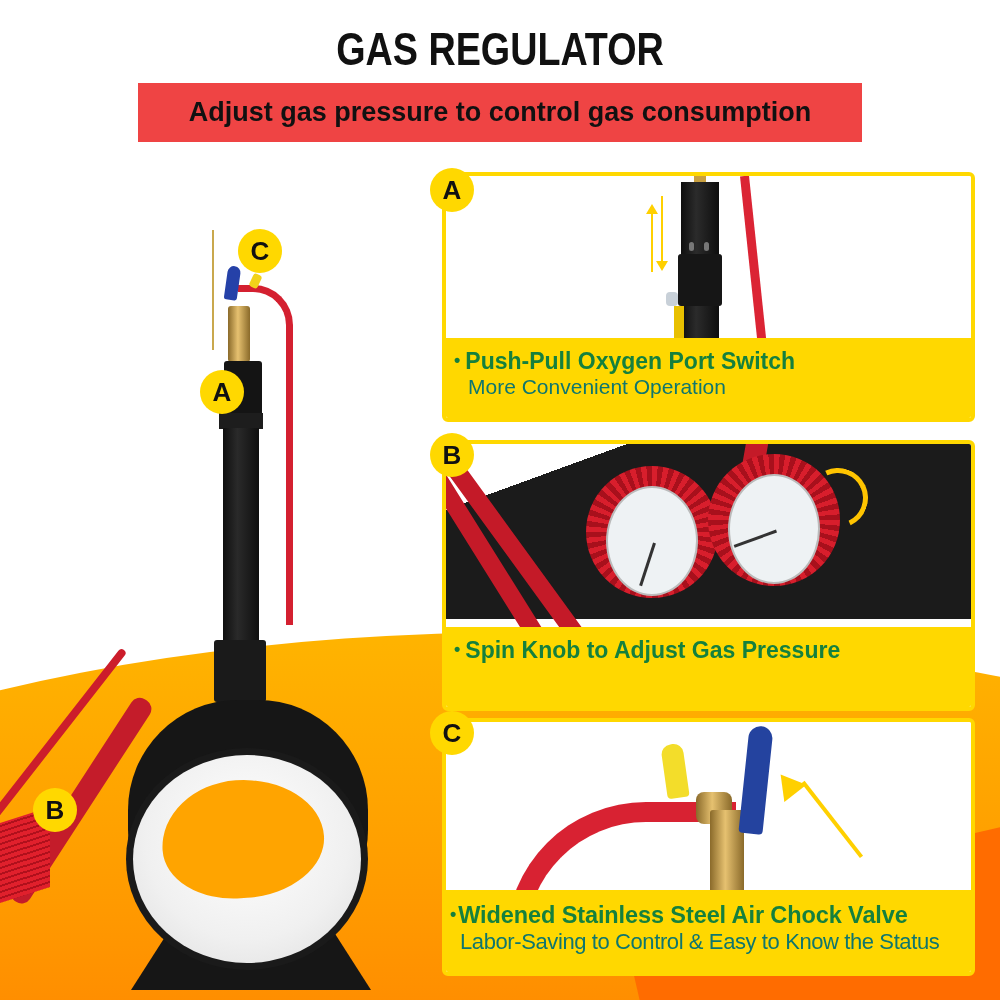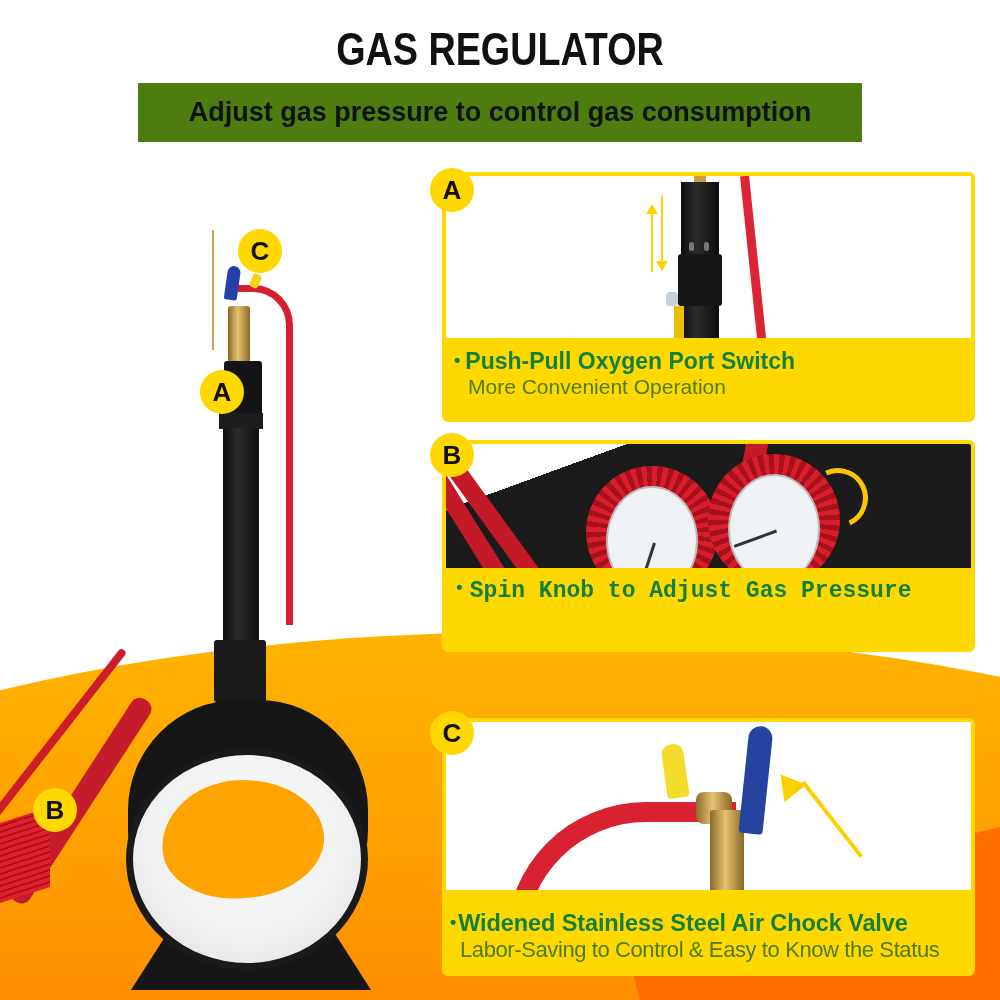--- a/index.html
+++ b/index.html
@@ -22,21 +22,21 @@
     }
 
     .title {
       position: absolute; top: 22px; left: 0; width: 1000px; text-align: center;
       font-family: "Liberation Sans", sans-serif; font-weight: 700;
       font-size: 46px; letter-spacing: 0px; color: #111;
       transform: scaleX(0.82); transform-origin: center;
     }
     .subtitle {
       position: absolute; left: 138px; top: 83px; width: 724px; height: 59px;
-      background: #4d7c0f;
+      background: #ef4444;
       display: flex; align-items: center; justify-content: center;
       font-weight: 700; font-size: 27px; color: #111;
     }
 
     
     .product { position: absolute; left: 0; top: 0; width: 440px; height: 1000px; }
     .tube-upper { position: absolute; left: 224px; top: 361px; width: 38px; height: 60px; background: #141414; border-radius: 3px 3px 0 0; }
     .tube-collar { position: absolute; left: 219px; top: 413px; width: 44px; height: 16px; background: #1d1d1d; }
     .tube-lower { position: absolute; left: 223px; top: 428px; width: 36px; height: 215px; background: linear-gradient(90deg,#0f0f0f,#2a2a2a 40%,#0f0f0f); }
     .tube-base { position: absolute; left: 214px; top: 640px; width: 52px; height: 62px; background: #1a1a1a; border-radius: 3px; }
@@ -70,34 +70,34 @@
       position: absolute; left: 442px; width: 533px;
       border: 4px solid #ffd800; border-radius: 6px; background: #fff; overflow: hidden;
     }
     .panel .img { position: absolute; left: 0; top: 0; width: 100%; }
     .panel .caption {
       position: absolute; left: 0; bottom: 0; width: 100%;
       background: #ffd800; padding: 0 6px 0 8px;
     }
     .caption .head { font-weight: 700; font-size: 23px; color: #15803d; white-space: nowrap; }
     .caption .head .dot { font-size: 18px; margin-right: 5px; vertical-align: 3px; }
-    .caption .sub { font-size: 21px; color: #4d7c0f; white-space: nowrap; padding-left: 14px; }
+    .caption .sub { font-size: 21px; color: #0f766e; white-space: nowrap; padding-left: 14px; }
     .panel-badge { position: absolute; left: 430px; }
 
     #panel-a { top: 172px; height: 250px; }
     #panel-a .img { height: 166px; background: #fff; }
     #panel-a .caption { height: 80px; padding-top: 10px; }
 
-    #panel-b { top: 440px; height: 212px; font-family: Liberation Mono, monospace; }
+    #panel-b { top: 440px; height: 271px; }
     #panel-b .img { height: 175px; background: linear-gradient(160deg, #fff 0 18%, #1b1b1b 18%); }
     #panel-b .caption { height: 80px; padding-top: 10px; }
 
     #panel-c { top: 718px; height: 258px; }
     #panel-c .img { height: 174px; background: #fff; }
-    #panel-c .caption { height: 82px; padding-top: 20px; padding-left: 4px; }
+    #panel-c .caption { height: 82px; padding-top: 12px; padding-left: 4px; }
     #panel-c .caption .head { font-size: 23.5px; letter-spacing: -0.1px; }
     #panel-c .caption .head .dot { margin-right: 2px; }
     #panel-c .caption .sub { font-size: 22px; letter-spacing: -0.4px; padding-left: 10px; }
 
     
     .a-tube { position: absolute; left: 235px; top: 6px; width: 38px; height: 170px; background: linear-gradient(90deg,#0e0e0e,#2b2b2b 40%,#0e0e0e); }
     .a-collar { position: absolute; left: 232px; top: 78px; width: 44px; height: 52px; background: #161616; border-radius: 3px; }
     .a-hole { position: absolute; top: 66px; width: 5px; height: 9px; background: #777; border-radius: 3px; }
     .a-brass { position: absolute; left: 248px; top: 0; width: 12px; height: 8px; background: #c9a040; }
     .a-hose { position: absolute; left: 294px; top: 0; width: 9px; height: 175px; background: #db2434; transform: rotate(-6deg); transform-origin: top; }

